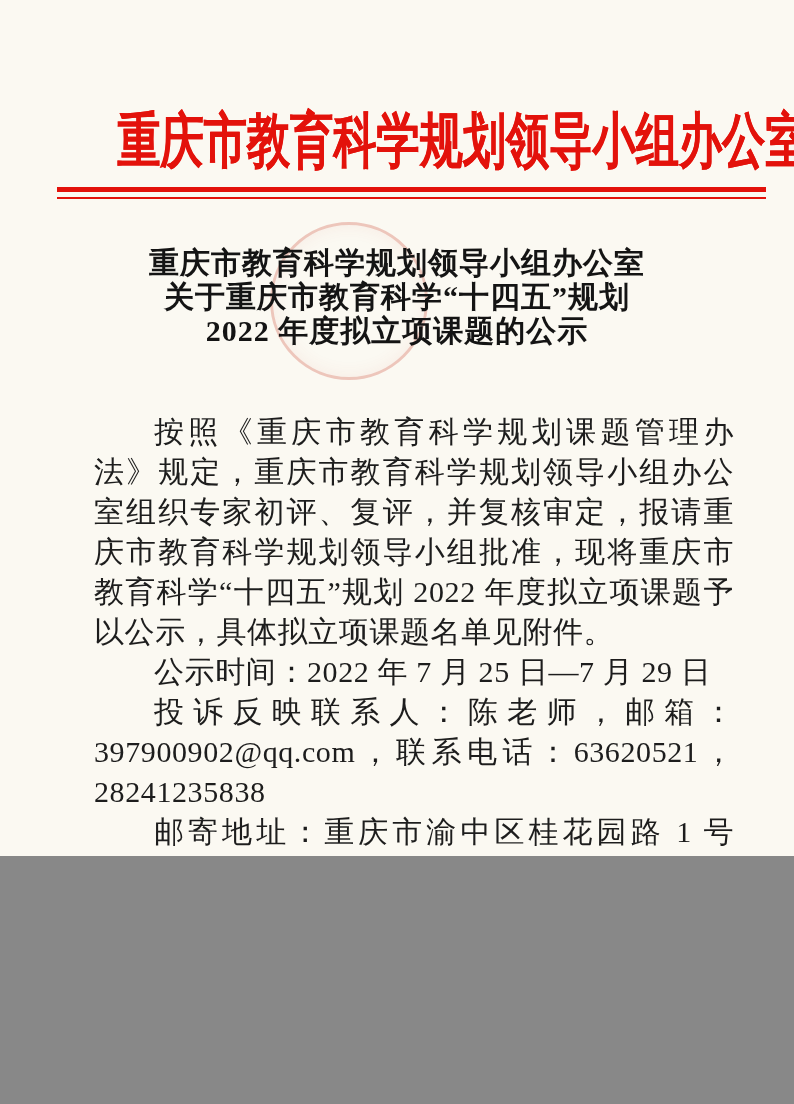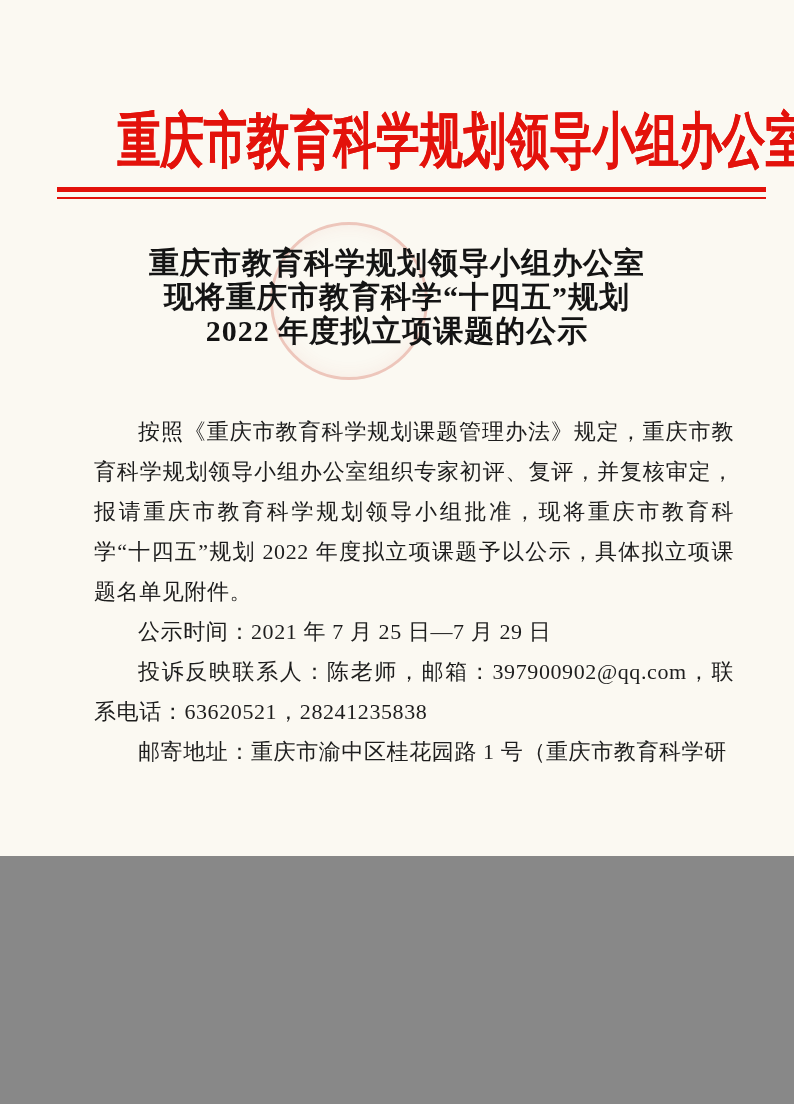--- a/index.html
+++ b/index.html
@@ -69,21 +69,21 @@
     line-height: 34px;
     color: #141414;
     letter-spacing: 1px;
   }
   
   .body-block {
     position: absolute;
     top: 412px;
     left: 94px;
     width: 640px;
-    font-size: 22px;
+    font-size: 30px;
     line-height: 40px;
     letter-spacing: 0.6px;
     text-align: justify;
     color: #1d1d1d;
   }
   .body-block p {
     margin: 0;
     text-indent: 2em;
   }
   
@@ -104,26 +104,26 @@
 
   <div class="red-header">重庆市教育科学规划领导小组办公室</div>
 
   <div class="rule-thick"></div>
   <div class="rule-thin"></div>
 
   <div class="seal"></div>
 
   <div class="doc-title">
     <div>重庆市教育科学规划领导小组办公室</div>
-    <div>现将重庆市教育科学“十四五”规划</div>
+    <div>关于重庆市教育科学“十四五”规划</div>
     <div>2022 年度拟立项课题的公示</div>
   </div>
 
   <div class="body-block">
     <p>按照《重庆市教育科学规划课题管理办法》规定，重庆市教育科学规划领导小组办公室组织专家初评、复评，并复核审定，报请重庆市教育科学规划领导小组批准，现将重庆市教育科学“十四五”规划 2022 年度拟立项课题予以公示，具体拟立项课题名单见附件。</p>
-    <p>公示时间：2021 年 7 月 25 日—7 月 29 日</p>
+    <p>公示时间：2022 年 7 月 25 日—7 月 29 日</p>
     <p>投诉反映联系人：陈老师，邮箱：397900902@qq.com，联系电话：63620521，28241235838</p>
     <p>邮寄地址：重庆市渝中区桂花园路 1 号（重庆市教育科学研</p>
   </div>
 
   <div class="pageno">- 1 -</div>
 
 </div>
 
 </body></html>

